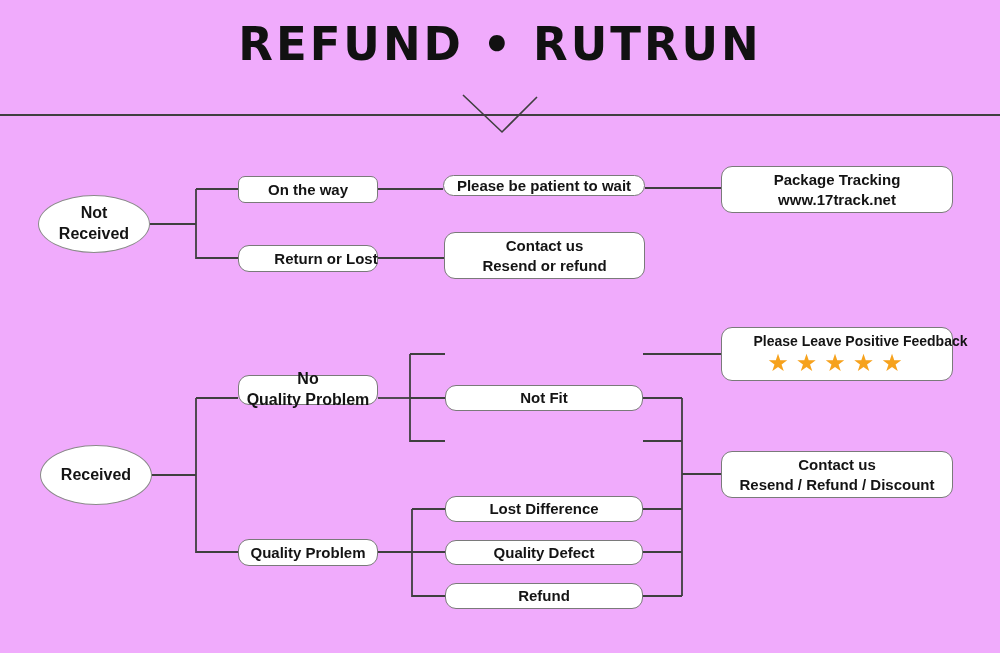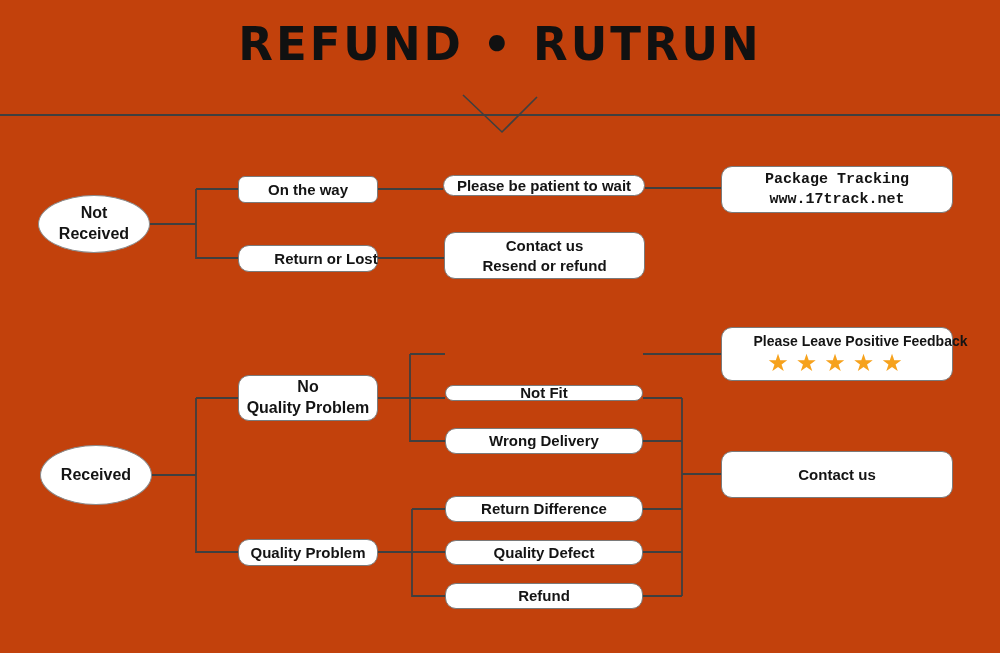--- a/index.html
+++ b/index.html
@@ -1,17 +1,17 @@
 <!DOCTYPE html>
 <html><head>
 <meta charset="utf-8">
 <style>
   html,body{margin:0;padding:0;background:#ffffff;}
   .stage{
-    position:relative;width:1000px;height:653px;background:#c2410c;overflow:hidden;
+    position:relative;width:1000px;height:653px;background:#f0abfc;overflow:hidden;
     font-family:"Liberation Sans",sans-serif;color:#1b1b1b;
   }
   .title{
     position:absolute;left:0;top:18px;width:1000px;text-align:center;
     font-family:"DejaVu Sans",sans-serif;
     font-size:45px;font-weight:900;letter-spacing:3px;color:#111;
     transform:scaleY(1.02);
   }
   svg.connectors{position:absolute;left:0;top:0;width:1000px;height:653px;}
   .node{
@@ -82,66 +82,64 @@
   </div>
 
   <div class="node" style="left:238px;top:245px;width:140px;height:27px;padding-left:36px;">
     <div class="ln">Return or Lost</div>
   </div>
 
   <div class="node" style="left:443px;top:175px;width:202px;height:21px;align-items:center;">
     <div class="ln">Please be patient to wait</div>
   </div>
 
-  <div class="node" style="left:721px;top:166px;width:232px;height:47px;font-family:Liberation Mono, monospace;">
+  <div class="node" style="left:721px;top:166px;width:232px;height:47px;">
     <div class="ln">Package Tracking</div>
     <div class="ln">www.17track.net</div>
   </div>
 
   <div class="node" style="left:444px;top:232px;width:201px;height:47px;">
     <div class="ln">Contact us</div>
     <div class="ln">Resend or refund</div>
   </div>
 
   <div class="node ellipse" style="left:40px;top:445px;width:112px;height:60px;font-size:16px;">
     <div class="ln">Received</div>
   </div>
 
-  <div class="node" style="left:238px;top:375px;width:140px;height:46px;font-size:16px;">
+  <div class="node" style="left:238px;top:375px;width:140px;height:30px;font-size:16px;">
     <div class="ln">No</div>
     <div class="ln">Quality Problem</div>
   </div>
 
   <div class="node" style="left:238px;top:539px;width:140px;height:27px;">
     <div class="ln">Quality Problem</div>
   </div>
 
 
-  <div class="node" style="left:445px;top:385px;width:198px;height:16px;align-items:center;">
+  <div class="node" style="left:445px;top:385px;width:198px;height:26px;align-items:center;">
     <div class="ln">Not Fit</div>
   </div>
 
-  <div class="node" style="left:445px;top:428px;width:198px;height:26px;">
-    <div class="ln">Wrong Delivery</div>
-  </div>
 
   <div class="node" style="left:445px;top:496px;width:198px;height:26px;">
-    <div class="ln">Return Difference</div>
+    <div class="ln">Lost Difference</div>
   </div>
 
   <div class="node" style="left:445px;top:540px;width:198px;height:25px;text-align:right;">
     <div class="ln">Quality Defect</div>
   </div>
 
   <div class="node" style="left:445px;top:583px;width:198px;height:26px;">
     <div class="ln">Refund</div>
   </div>
 
   <div class="node" style="left:721px;top:327px;width:232px;height:54px;">
     <div class="feedback-title">Please Leave Positive Feedback</div>
     <div class="stars">★★★★★</div>
   </div>
 
   <div class="node" style="left:721px;top:451px;width:232px;height:47px;">
     <div class="ln">Contact us</div>
+    <div class="ln">Resend / Refund / Discount</div>
   </div>
 
 </div>
 
 </body></html>

